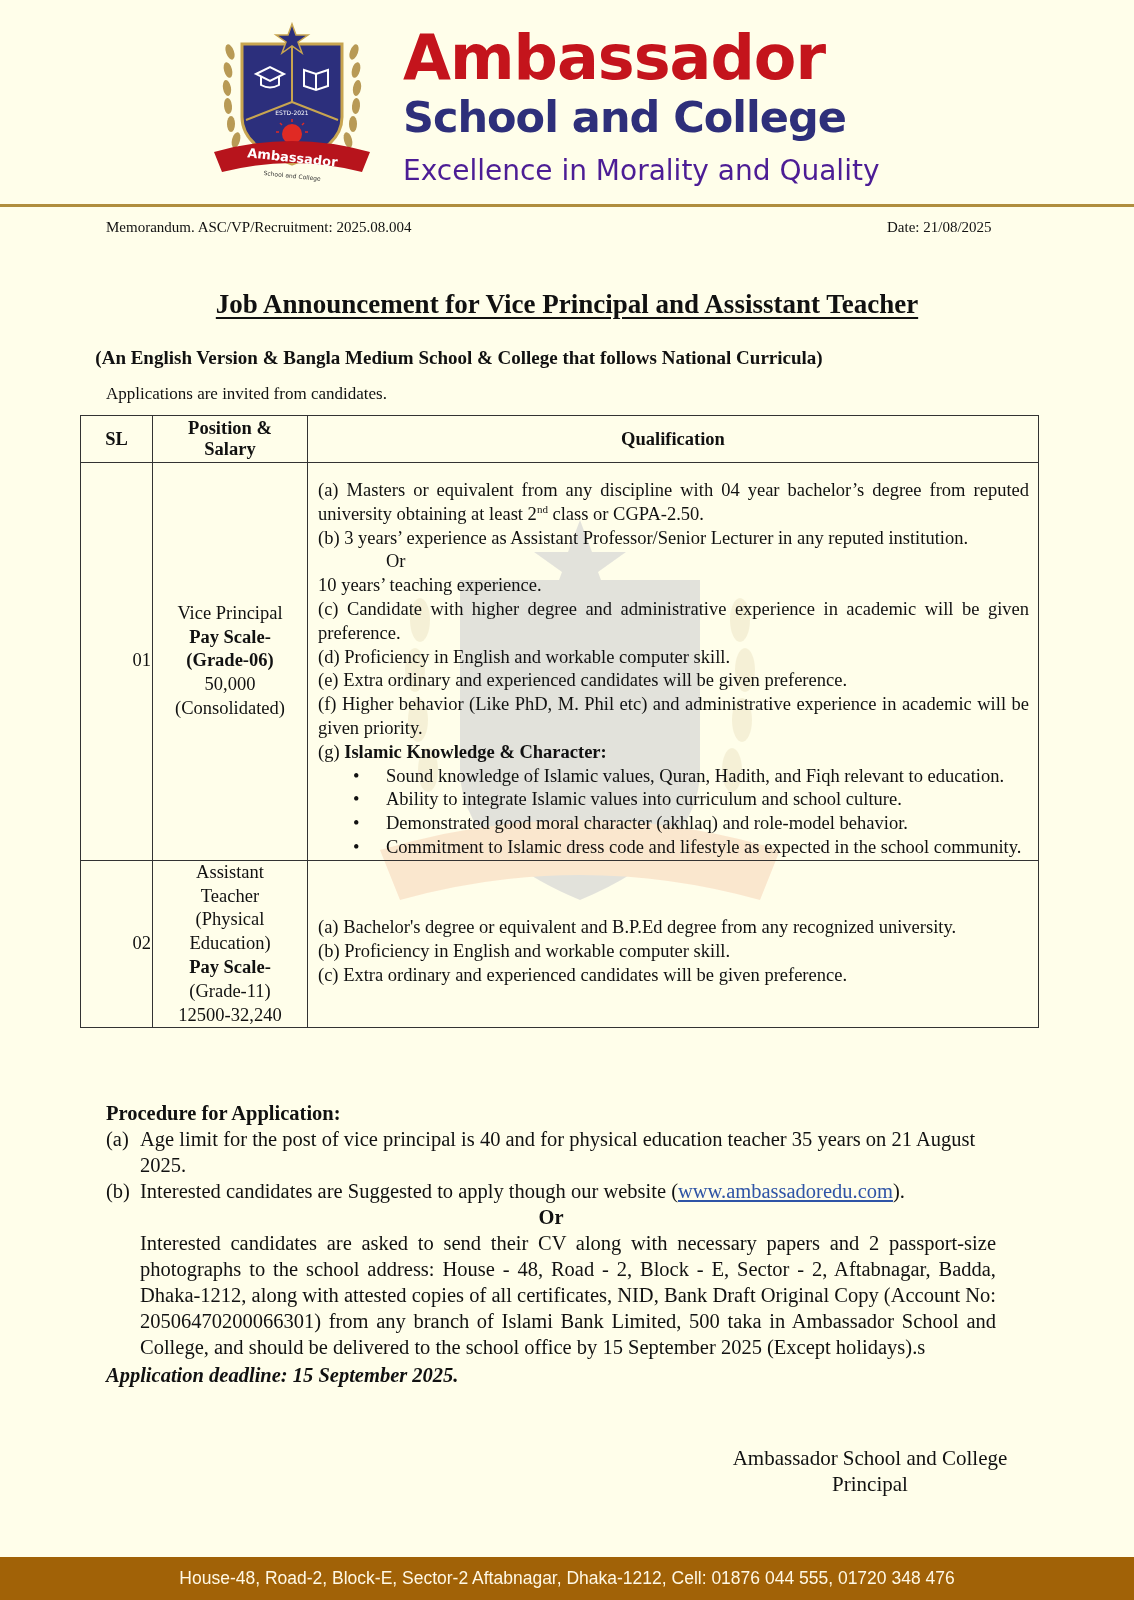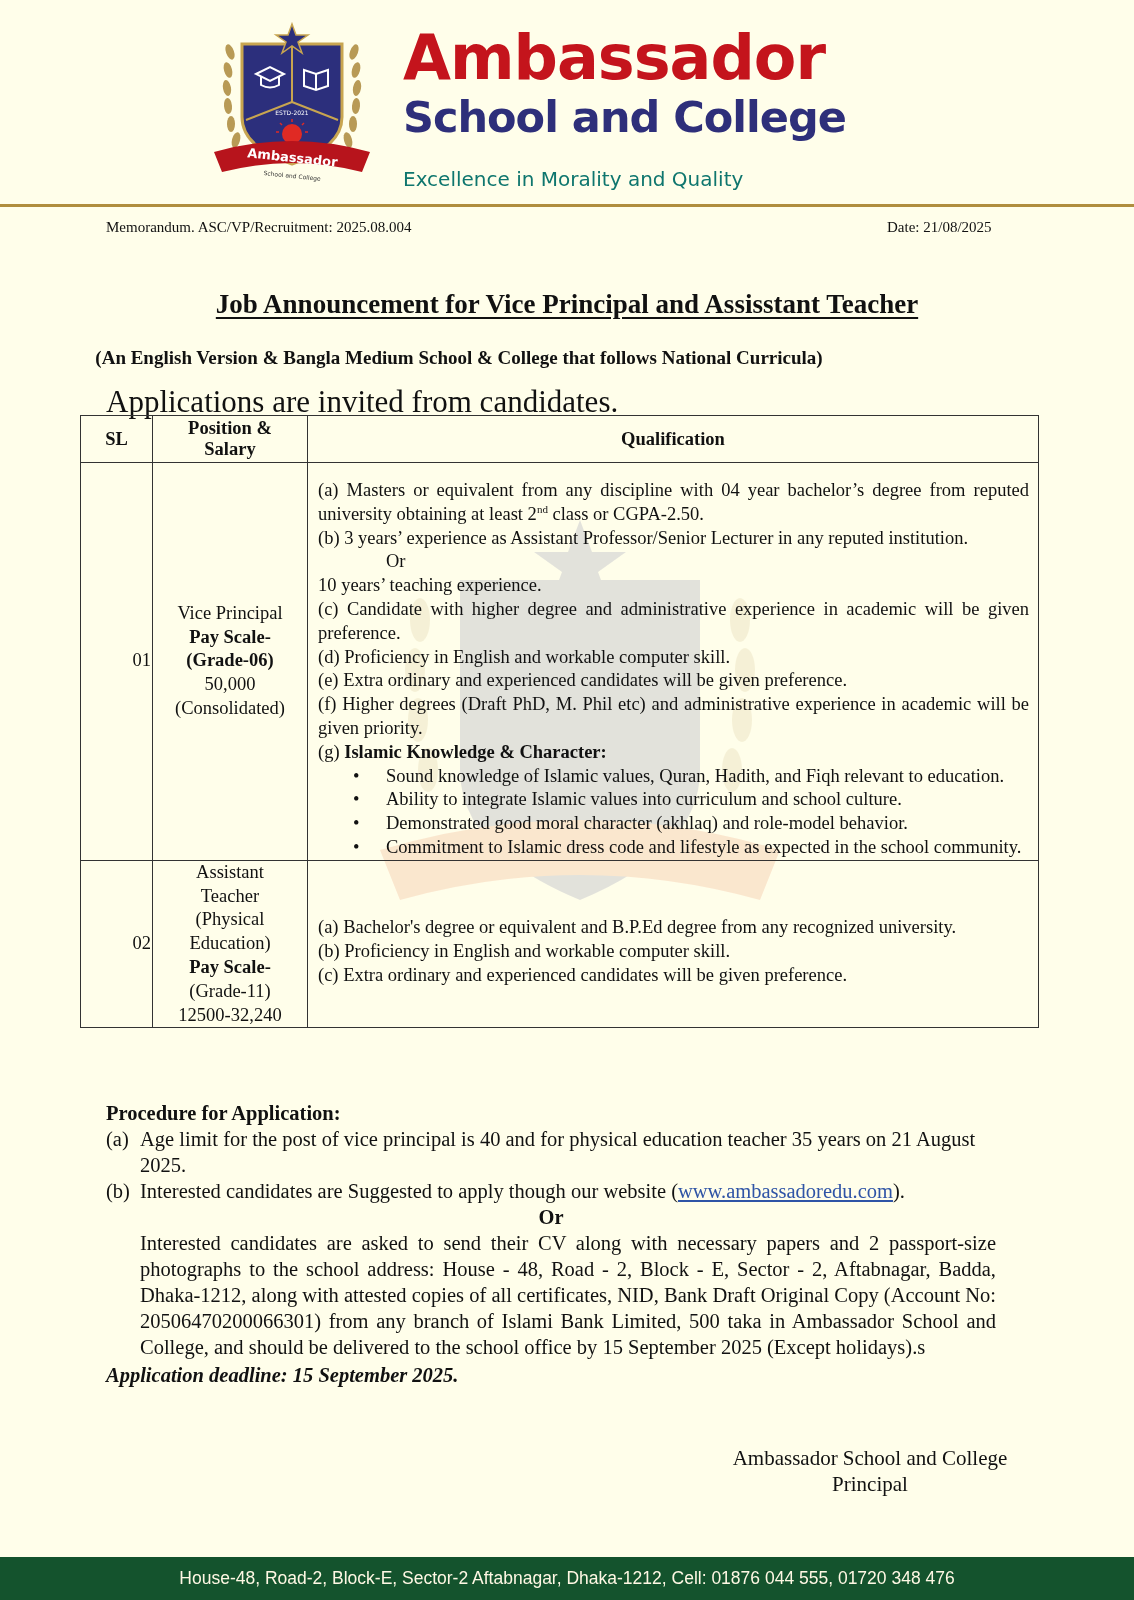--- a/index.html
+++ b/index.html
@@ -7,31 +7,31 @@
     width: 1134px; height: 1600px; position: relative; overflow: hidden;
     background: #fffeea; color: #111;
     font-family: "Liberation Serif", "DejaVu Serif", serif;
   }
   
   .header { position: absolute; left: 0; top: 0; width: 1134px; height: 205px; }
   .logo { position: absolute; left: 212px; top: 22px; width: 160px; height: 165px; }
   .brand { position: absolute; left: 403px; top: 24px; }
   .brand-name { font-family: "DejaVu Sans", sans-serif; font-weight: bold; color: #c4141c; font-size: 62px; line-height: 68px; letter-spacing: -1px; }
   .brand-sub { font-family: "DejaVu Sans", sans-serif; font-weight: bold; color: #2e2f7a; font-size: 43px; line-height: 50px; letter-spacing: -1px; }
-  .brand-tag { font-family: "DejaVu Sans", sans-serif; color: #0f766e; font-size: 20px; line-height: 34px; margin-top: 20px; }
+  .brand-tag { font-family: "DejaVu Sans", sans-serif; color: #4c1d95; font-size: 28px; line-height: 34px; margin-top: 12px; }
   .header-rule { position: absolute; left: 0; top: 204px; width: 1134px; height: 3px; background: #b08e3e; }
 
   .memo { position: absolute; top: 219px; font-size: 15px; }
   .memo-left { left: 106px; }
   .memo-right { left: 848px; margin-left: 39px; }
 
   .title { position: absolute; top: 289px; left: 0; width: 1134px; text-align: center; font-weight: bold; font-size: 27px; }
   .title span { text-decoration: underline; text-decoration-thickness: 2px; text-underline-offset: 4px; }
   .subtitle { position: absolute; top: 347px; left: 0; width: 918px; text-align: center; font-weight: bold; font-size: 19px; }
-  .intro { position: absolute; top: 384px; left: 106px; font-size: 31px; }
+  .intro { position: absolute; top: 384px; left: 106px; font-size: 17px; }
 
   
   .watermark { position: absolute; left: 370px; top: 520px; width: 420px; height: 440px; opacity: 0.13; pointer-events: none; }
 
   
   table.quals { position: absolute; left: 80px; top: 415px; width: 959px; border-collapse: collapse; font-size: 18.5px; line-height: 23.8px; }
   table.quals th, table.quals td { border: 1.5px solid #333; }
   table.quals th { font-weight: bold; font-size: 18.5px; line-height: 21px; height: 46px; padding: 0; }
   .col-sl { width: 71px; text-align: center; }
   .col-pos { width: 154px; text-align: center; }
@@ -52,21 +52,21 @@
   .proc-title { font-weight: bold; }
   .proc-item { position: relative; padding-left: 34px; }
   .proc-item .lbl { position: absolute; left: 0; top: 0; }
   .link { color: #2f54a6; text-decoration: underline; }
   .or-center { text-align: center; font-weight: bold; }
   .proc-para { padding-left: 34px; text-align: justify; }
   .deadline { font-weight: bold; margin-top: 2px; font-style: italic; }
 
   .sign { position: absolute; left: 720px; top: 1445px; width: 300px; text-align: center; font-size: 21px; line-height: 26px; }
 
-  .footer { position: absolute; left: 0; top: 1557px; width: 1134px; height: 43px; background: #14532d; color: #fff8e4; font-family: "Liberation Sans", sans-serif; font-size: 17.5px; line-height: 43px; text-align: center; }
+  .footer { position: absolute; left: 0; top: 1557px; width: 1134px; height: 43px; background: #a16207; color: #fff8e4; font-family: "Liberation Sans", sans-serif; font-size: 17.5px; line-height: 43px; text-align: center; }
 </style>
 </head>
 <body>
 
 <div class="header">
   <svg class="logo" viewBox="0 0 160 165">
 
     <g fill="#b89a55">
       <ellipse cx="18" cy="30" rx="4" ry="8" transform="rotate(-20 18 30)"></ellipse>
       <ellipse cx="16" cy="48" rx="4" ry="8" transform="rotate(-15 16 48)"></ellipse>
@@ -166,21 +166,21 @@
         <div>(Consolidated)</div>
       </td>
       <td class="q">
         <div><span>(a) Masters or equivalent from any discipline with 04 year bachelor’s degree from reputed university obtaining at least 2</span><sup>nd</sup><span> class or CGPA-2.50.</span></div>
         <div>(b) 3 years’ experience as Assistant Professor/Senior Lecturer in any reputed institution.</div>
         <div class="or-line">Or</div>
         <div>10 years’ teaching experience.</div>
         <div>(c) Candidate with higher degree and administrative experience in academic will be given preference.</div>
         <div>(d) Proficiency in English and workable computer skill.</div>
         <div>(e) Extra ordinary and experienced candidates will be given preference.</div>
-        <div>(f) Higher degrees (Draft PhD, M. Phil etc) and administrative experience in academic will be given priority.</div>
+        <div>(f) Higher behavior (Like PhD, M. Phil etc) and administrative experience in academic will be given priority.</div>
         <div><span>(g) </span><span class="b">Islamic Knowledge &amp; Character:</span></div>
         <ul class="bullets">
           <li>Sound knowledge of Islamic values, Quran, Hadith, and Fiqh relevant to education.</li>
           <li>Ability to integrate Islamic values into curriculum and school culture.</li>
           <li>Demonstrated good moral character (akhlaq) and role-model behavior.</li>
           <li>Commitment to Islamic dress code and lifestyle as expected in the school community.</li>
         </ul>
       </td>
     </tr>
     <tr class="row2">

